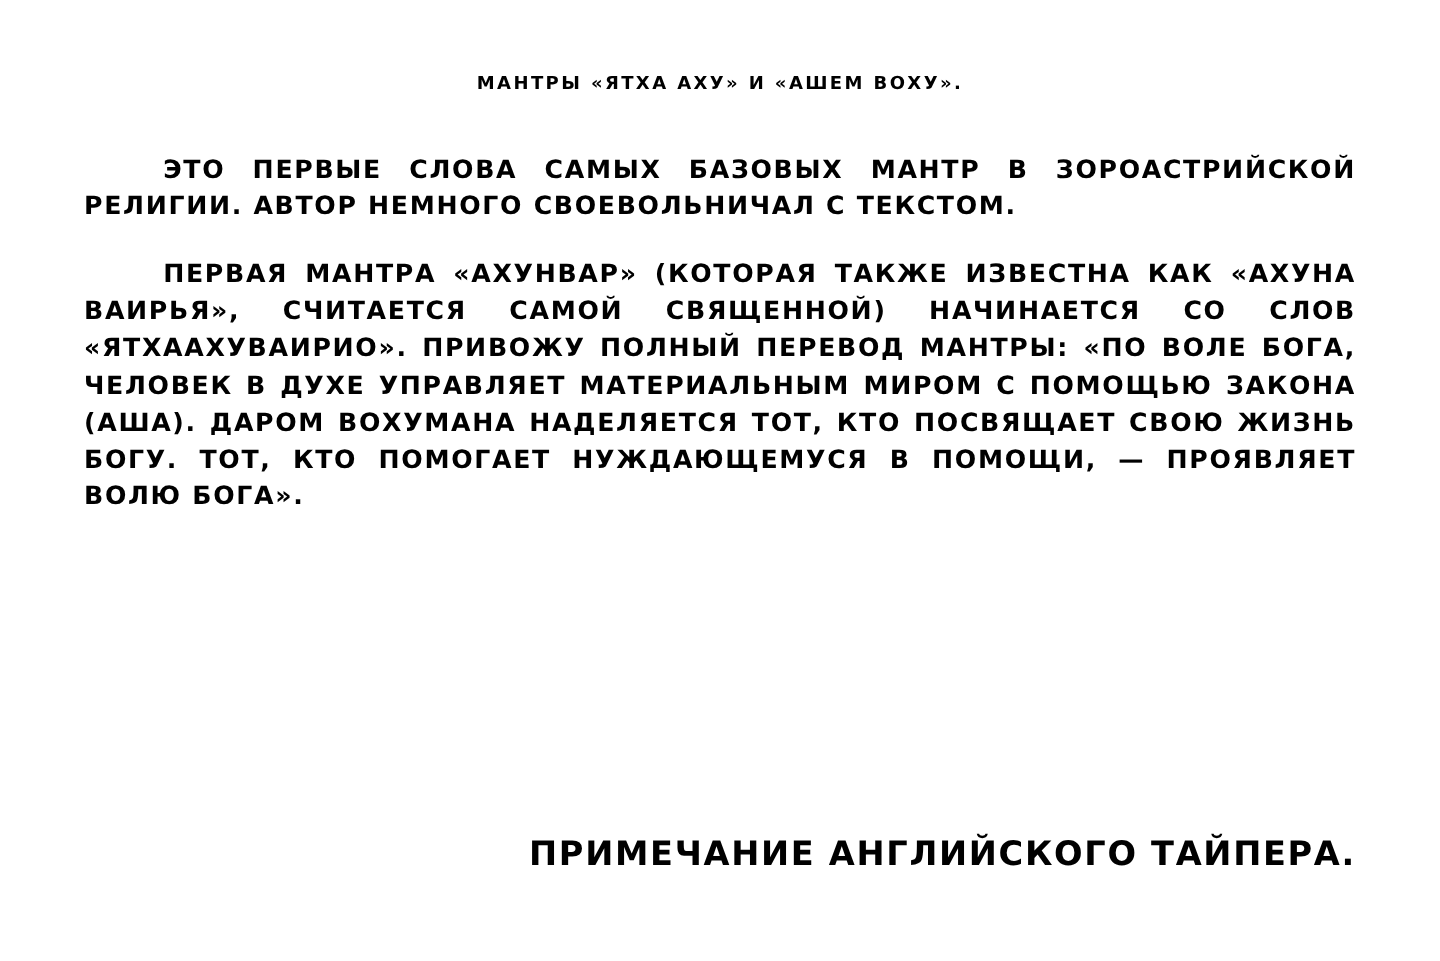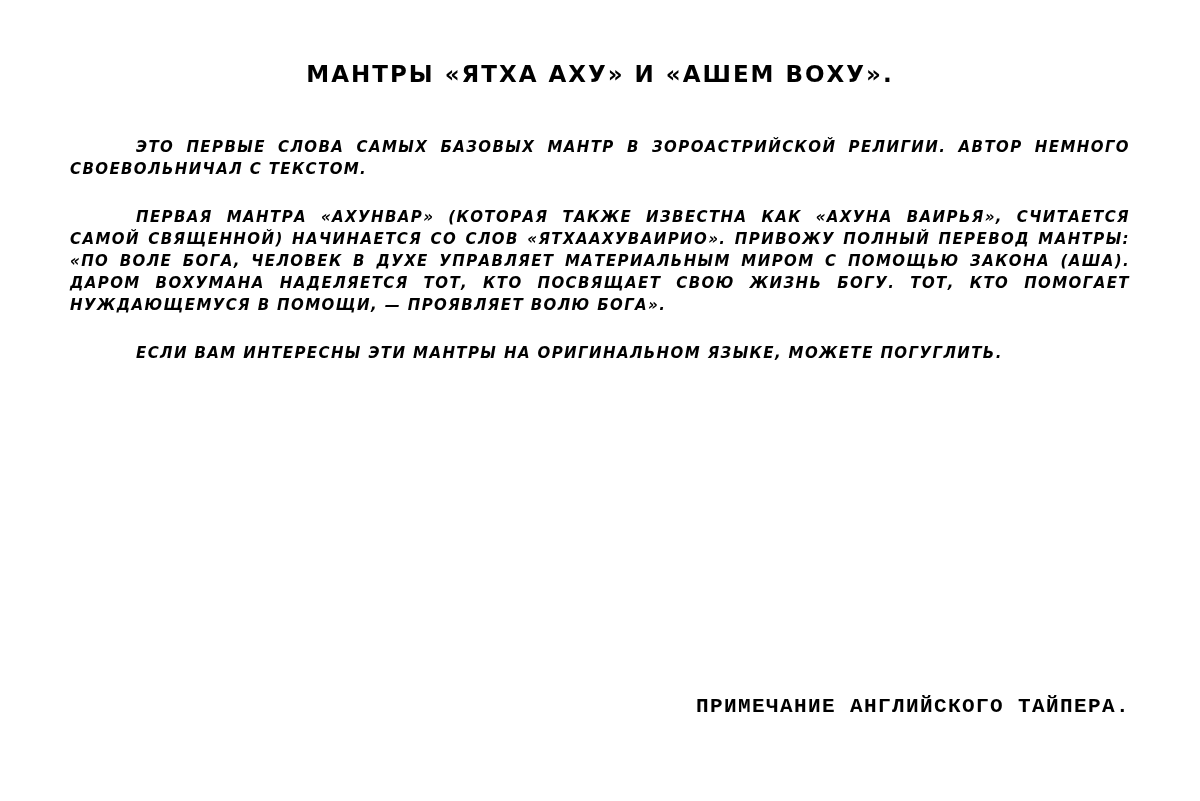--- a/index.html
+++ b/index.html
@@ -16,71 +16,68 @@
   }
   .page {
     position: relative;
     width: 1200px;
     height: 801px;
     box-sizing: border-box;
     padding: 48px 70px 0 70px;
   }
   .doc-title {
     text-align: center;
-    font-size: 23px;
+    font-size: 15px;
     font-weight: bold;
     letter-spacing: 2.0px;
     text-transform: uppercase;
     margin: 12px 0 0 0;
     line-height: 1.3;
   }
   .body-block {
     margin-top: 46px;
   }
   .para {
-    font-size: 15px;
+    font-size: 21px;
     font-weight: bold;
     letter-spacing: 1.4px;
     line-height: 1.47;
     text-transform: uppercase;
     text-align: justify;
     text-justify: inter-word;
     margin: 0 0 26px 0;
     text-indent: 66px;
     hyphens: manual;
-    font-style: italic;
   }
   .para:last-of-type {
     margin-bottom: 0;
   }
   .signature {
     position: absolute;
     left: 70px;
     right: 70px;
     top: 692px;
     text-align: right;
-    font-size: 21px;
+    font-size: 28px;
     font-weight: bold;
     letter-spacing: 1.4px;
     text-transform: uppercase;
     line-height: 1.45;
-    font-family: Liberation Mono, monospace;
   }
 </style>
 </head>
 <body>
 
 <div class="page">
 
   <h1 class="doc-title">Мантры «Ятха аху» и «Ашем воху».</h1>
 
   <div class="body-block">
     <p class="para">Это первые слова самых базовых мантр в зороастрийской религии. Автор немного своевольничал с текстом.</p>
 
     <p class="para">Первая мантра «Ахунвар» (которая также известна как «Ахуна Ваирья», считается самой священной) начинается со слов «Ятхаахуваирио». Привожу полный перевод мантры: «По воле Бога, человек в духе управляет материальным миром с помощью закона (Аша). Даром Вохумана наделяется тот, кто посвящает свою жизнь Богу. Тот, кто помогает нуждающемуся в помощи, — проявляет волю Бога».</p>
 
 
-    <p class="para">Если вам интересны эти мантры на оригинальном языке, можете погуглить.</p>
   </div>
 
   <div class="signature">Примечание английского тайпера.</div>
 
 </div>
 
 </body></html>

